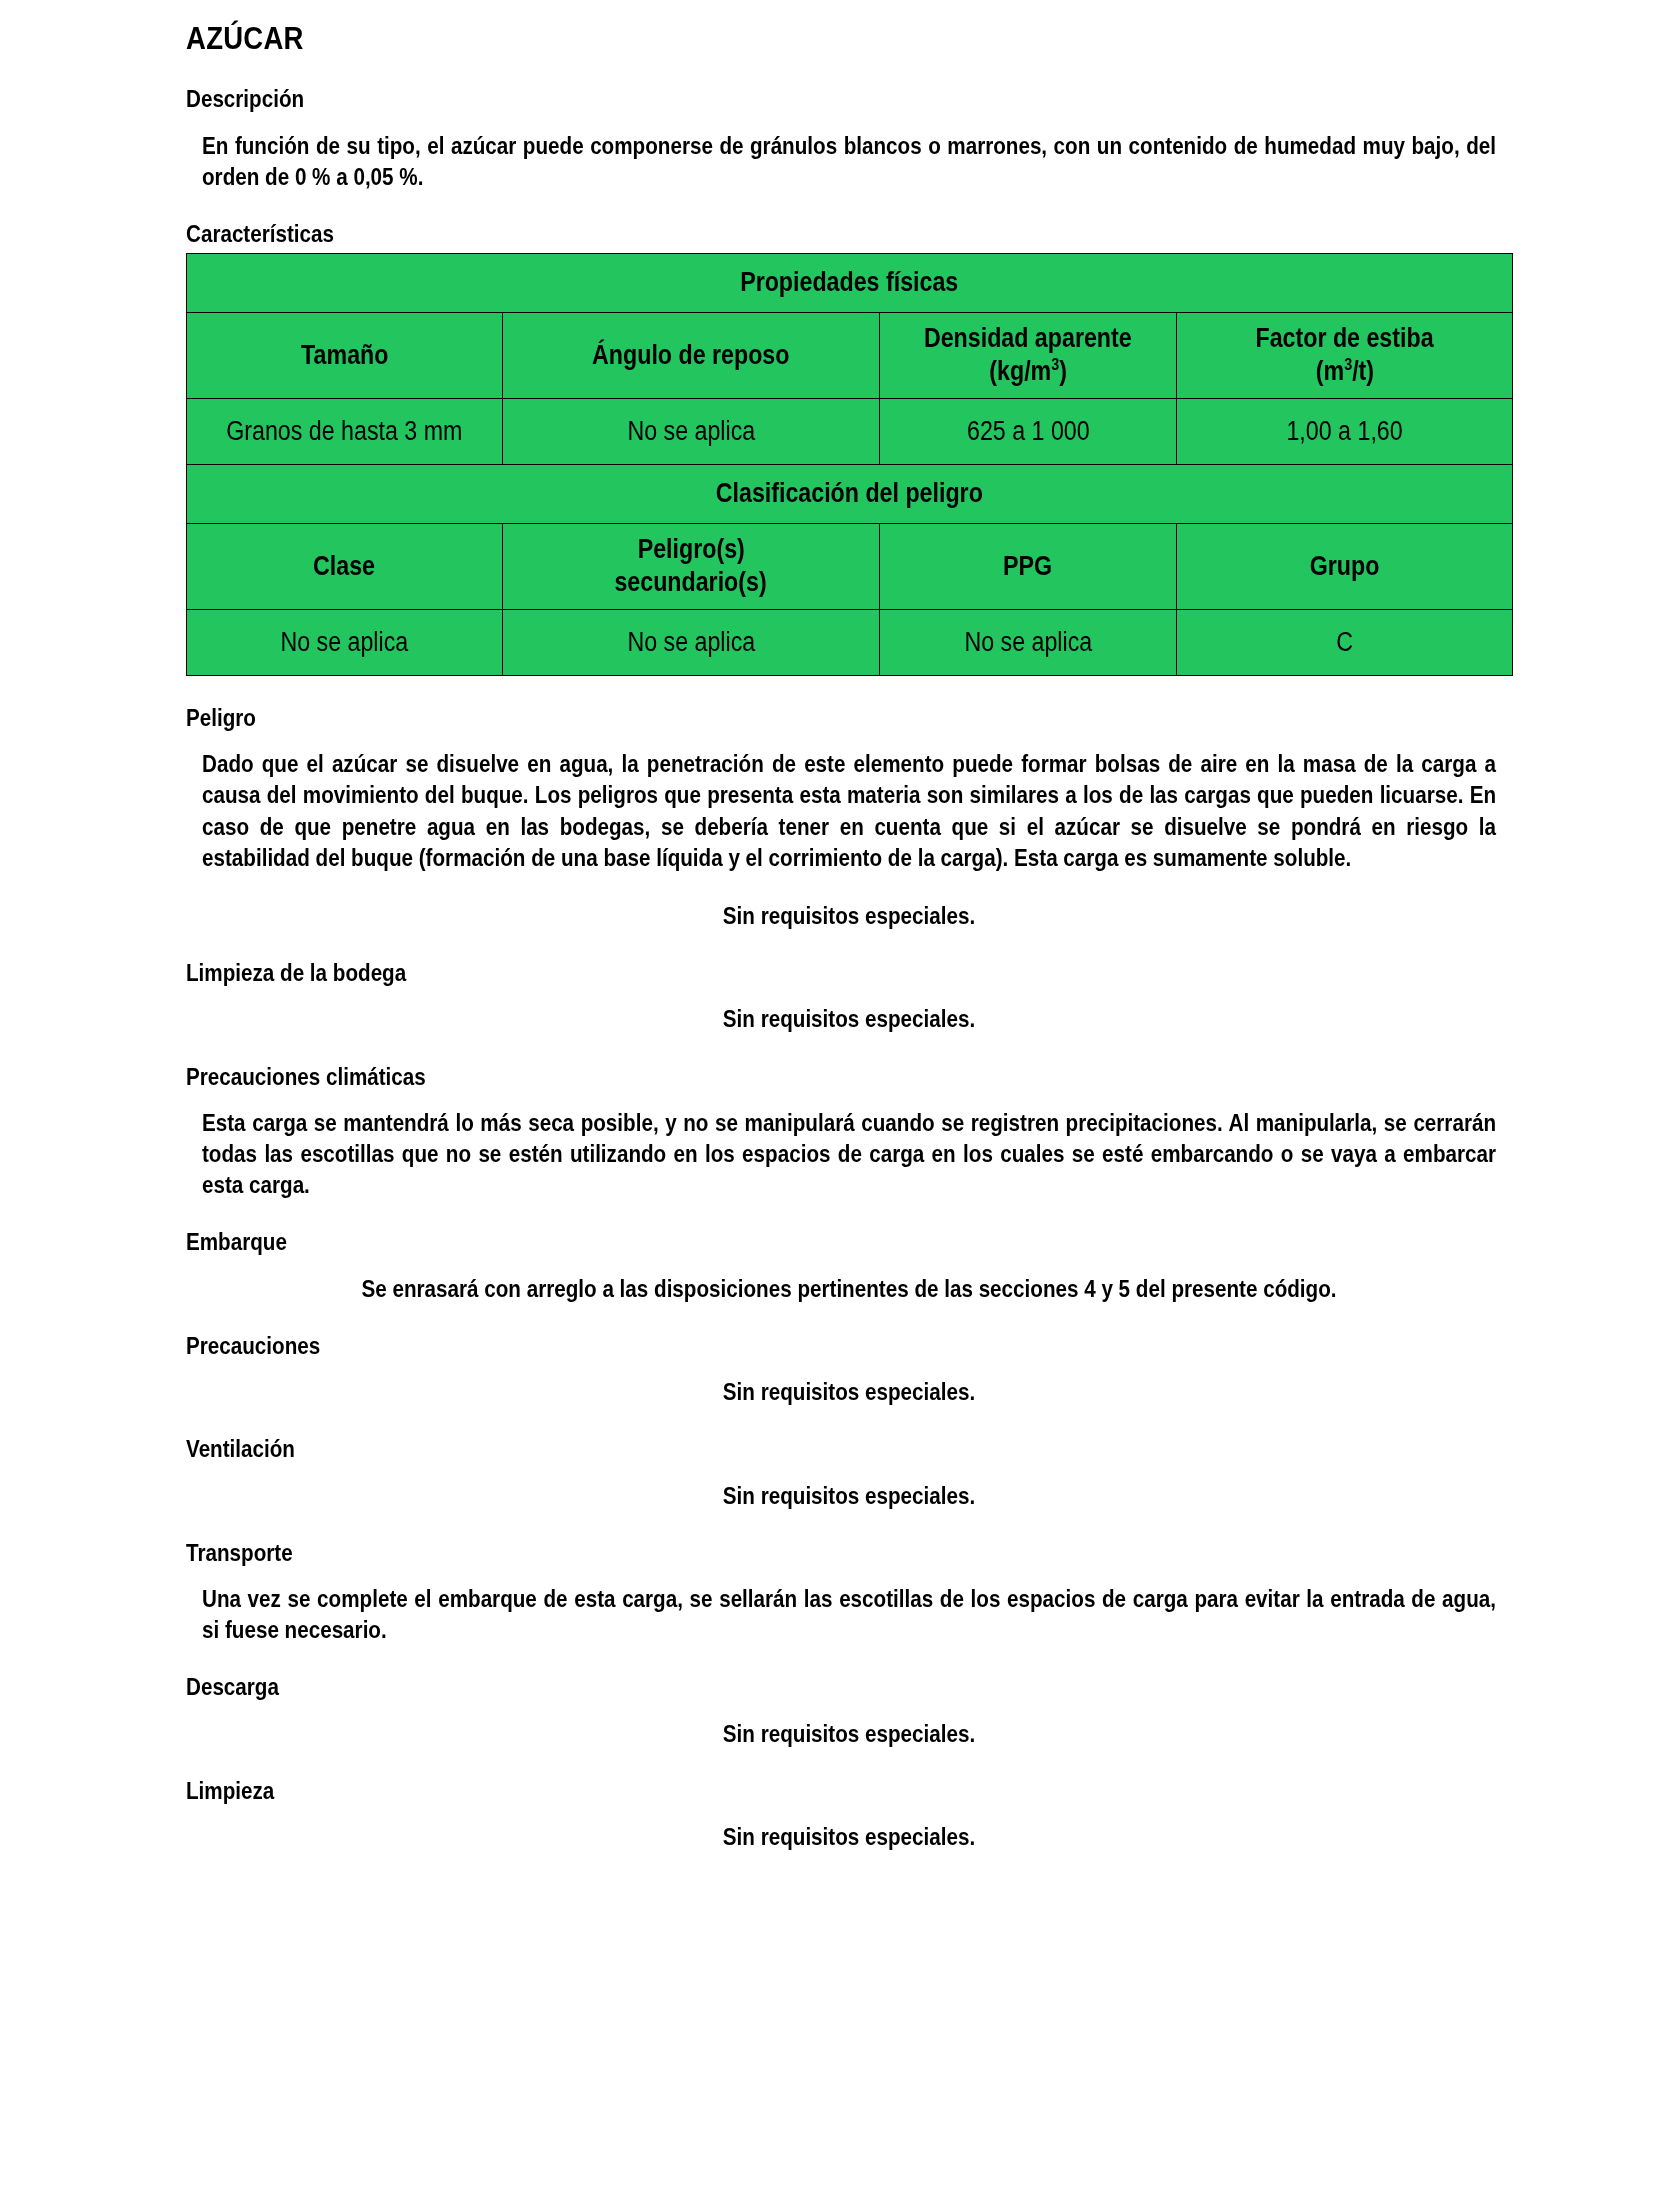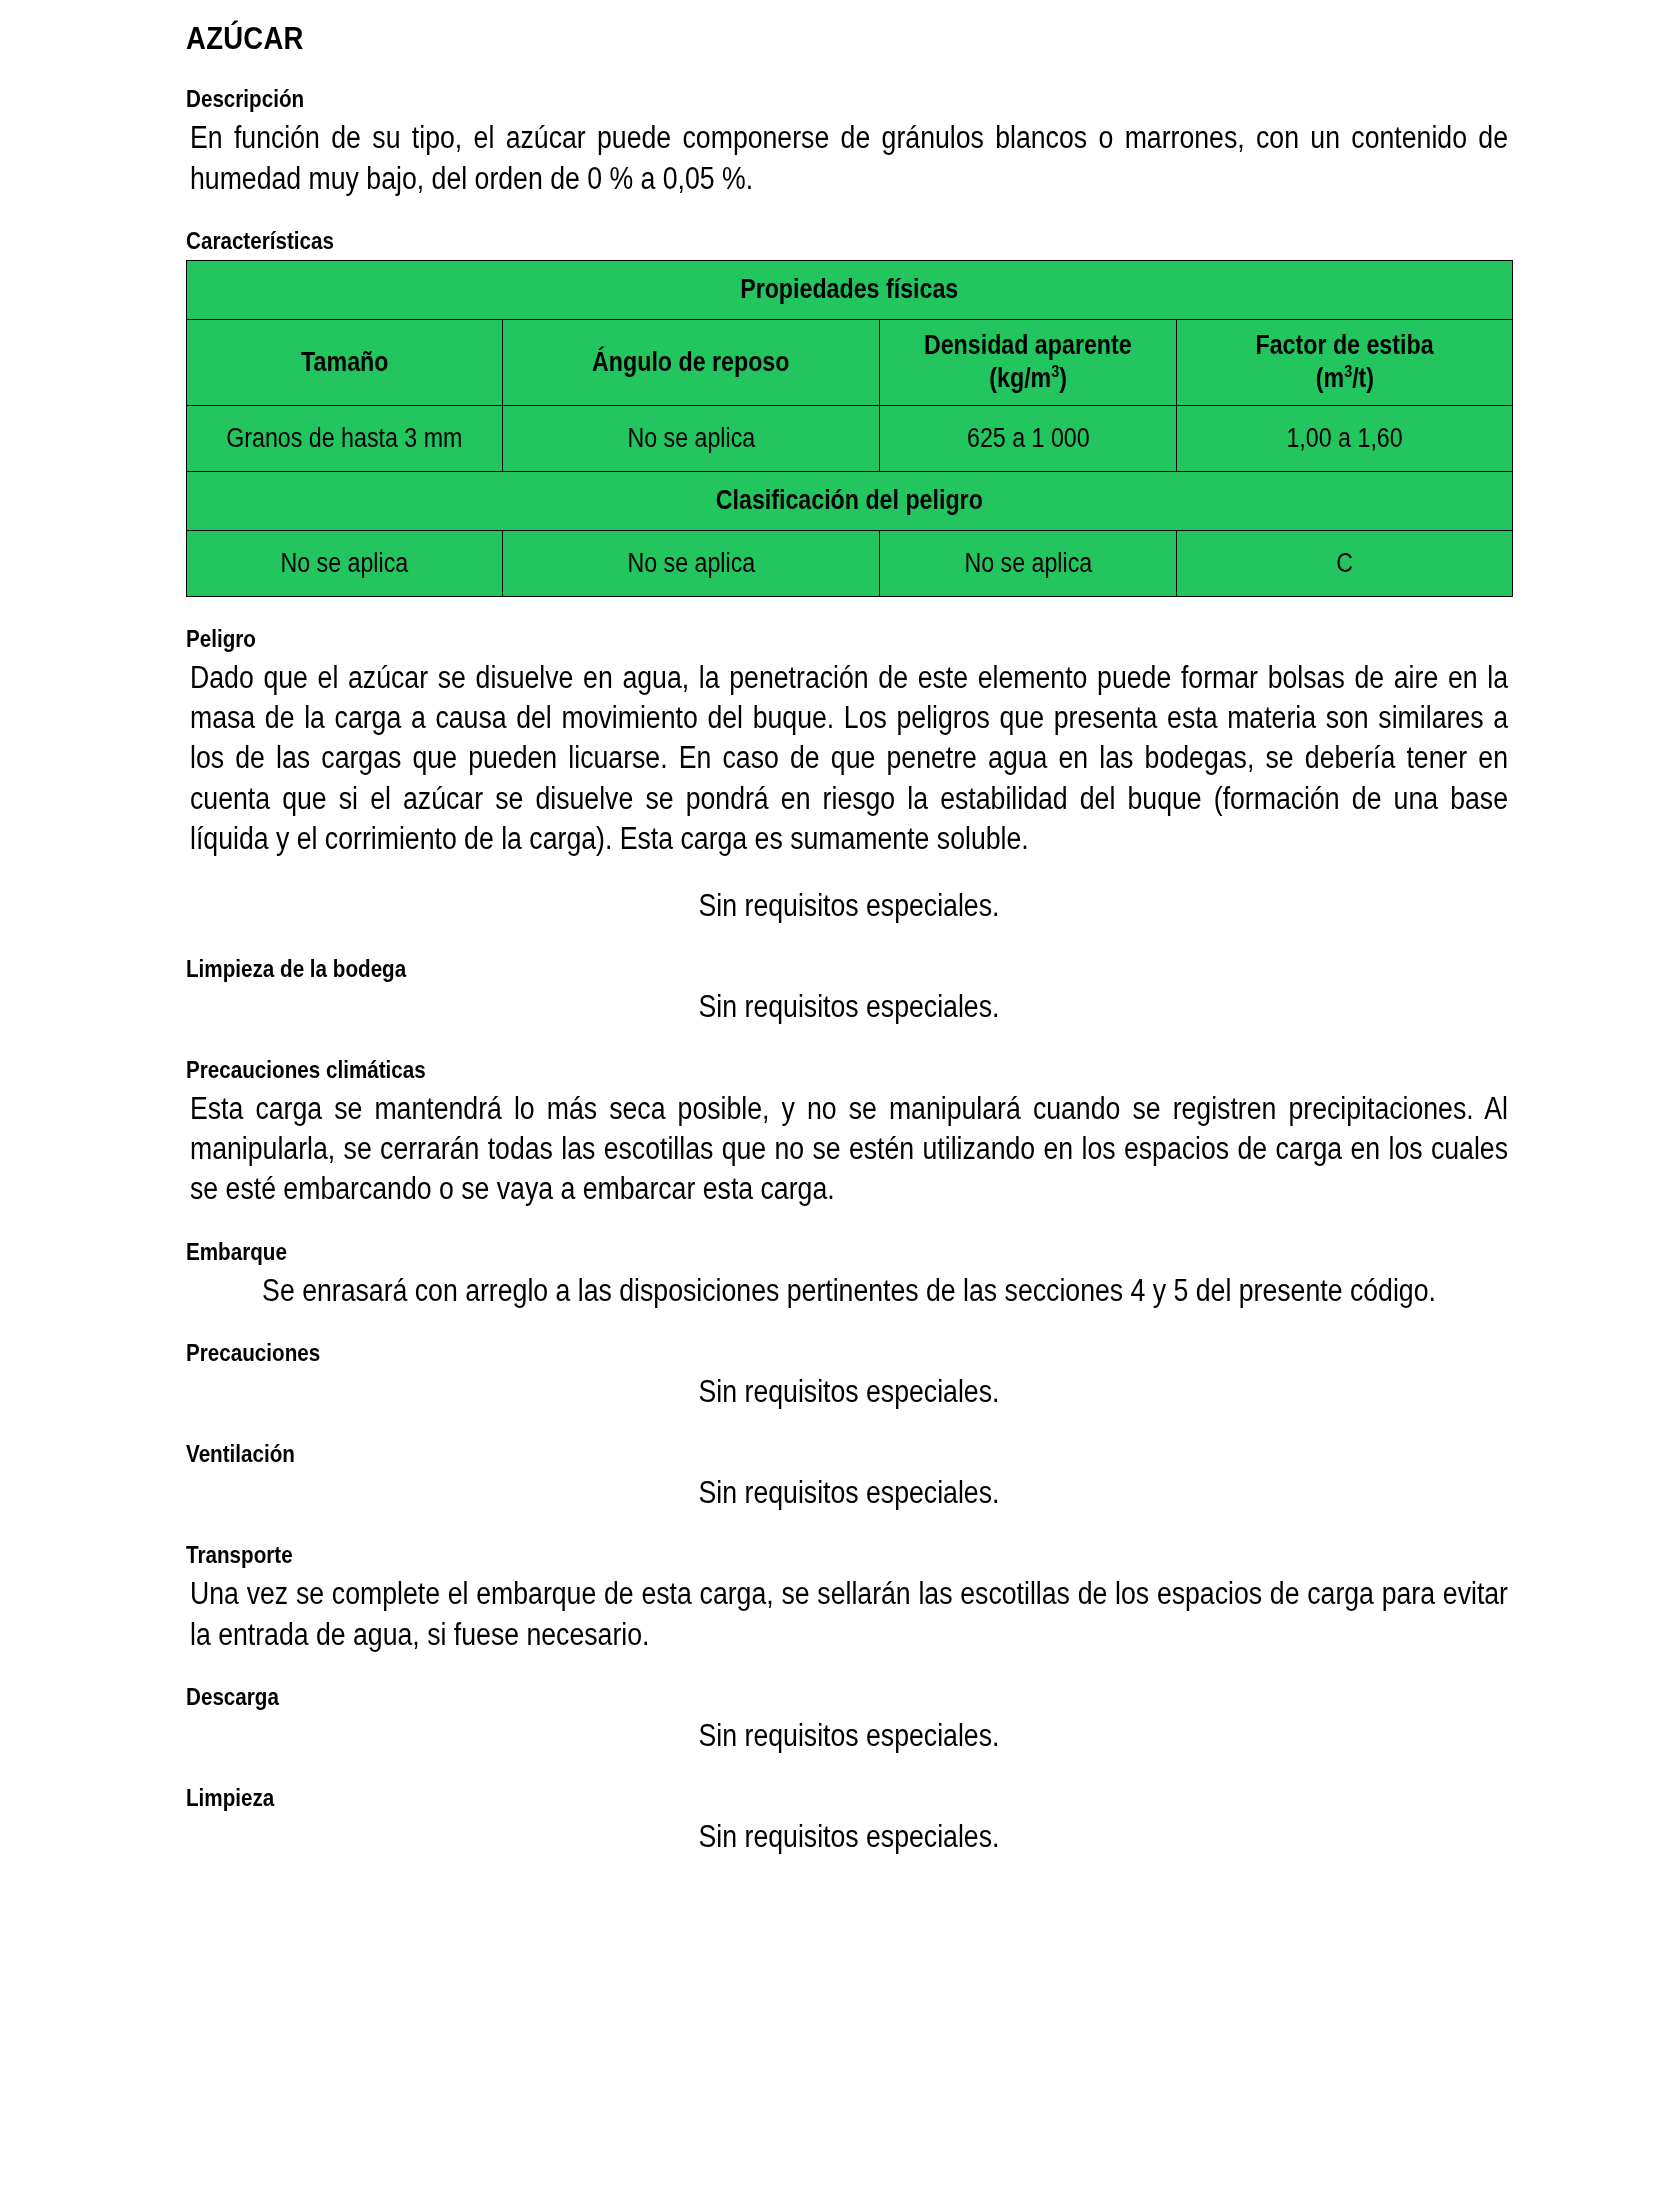--- a/index.html
+++ b/index.html
@@ -41,23 +41,23 @@
   }
 
   h2.section-heading {
     font-size: 24px;
     font-weight: bold;
     margin: 0 0 4.7px 0;
     line-height: 1.22;
   }
 
   p.body-text {
-    font-size: 31px;
-    font-weight: normal;
-    margin: 4px;
+    font-size: 24px;
+    font-weight: bold;
+    margin: 16px;
     line-height: 1.30;
     text-align: justify;
     text-justify: inter-word;
     hyphens: none;
   }
   p.body-text.no-justify {
     text-align: center;
   }
 
   .section-block {
@@ -182,20 +182,37 @@
           <td class="datacell">
             <div class="cellpad"><span class="nowrap" style="display:inline-block;transform:scaleX(0.86)">1,00 a 1,60</span></div>
           </td>
         </tr>
         <tr>
           <td class="band" colspan="4">
             <div class="cellpad"><span style="display:inline-block;transform:scaleX(0.86)">Clasificación del peligro</span></div>
           </td>
         </tr>
         <tr>
+          <td class="colhead">
+            <div class="cellpad"><span style="display:inline-block;transform:scaleX(0.86)">Clase</span></div>
+          </td>
+          <td class="colhead">
+            <div class="cellpad">
+              <span class="two-line" style="display:block"><span style="display:inline-block;transform:scaleX(0.86)">Peligro(s)</span></span>
+              <span class="two-line" style="display:block"><span style="display:inline-block;transform:scaleX(0.86)">secundario(s)</span></span>
+            </div>
+          </td>
+          <td class="colhead">
+            <div class="cellpad"><span style="display:inline-block;transform:scaleX(0.86)">PPG</span></div>
+          </td>
+          <td class="colhead">
+            <div class="cellpad"><span style="display:inline-block;transform:scaleX(0.86)">Grupo</span></div>
+          </td>
+        </tr>
+        <tr>
           <td class="datacell">
             <div class="cellpad"><span class="nowrap" style="display:inline-block;transform:scaleX(0.86)">No se aplica</span></div>
           </td>
           <td class="datacell">
             <div class="cellpad"><span class="nowrap" style="display:inline-block;transform:scaleX(0.86)">No se aplica</span></div>
           </td>
           <td class="datacell">
             <div class="cellpad"><span class="nowrap" style="display:inline-block;transform:scaleX(0.86)">No se aplica</span></div>
           </td>
           <td class="datacell">

